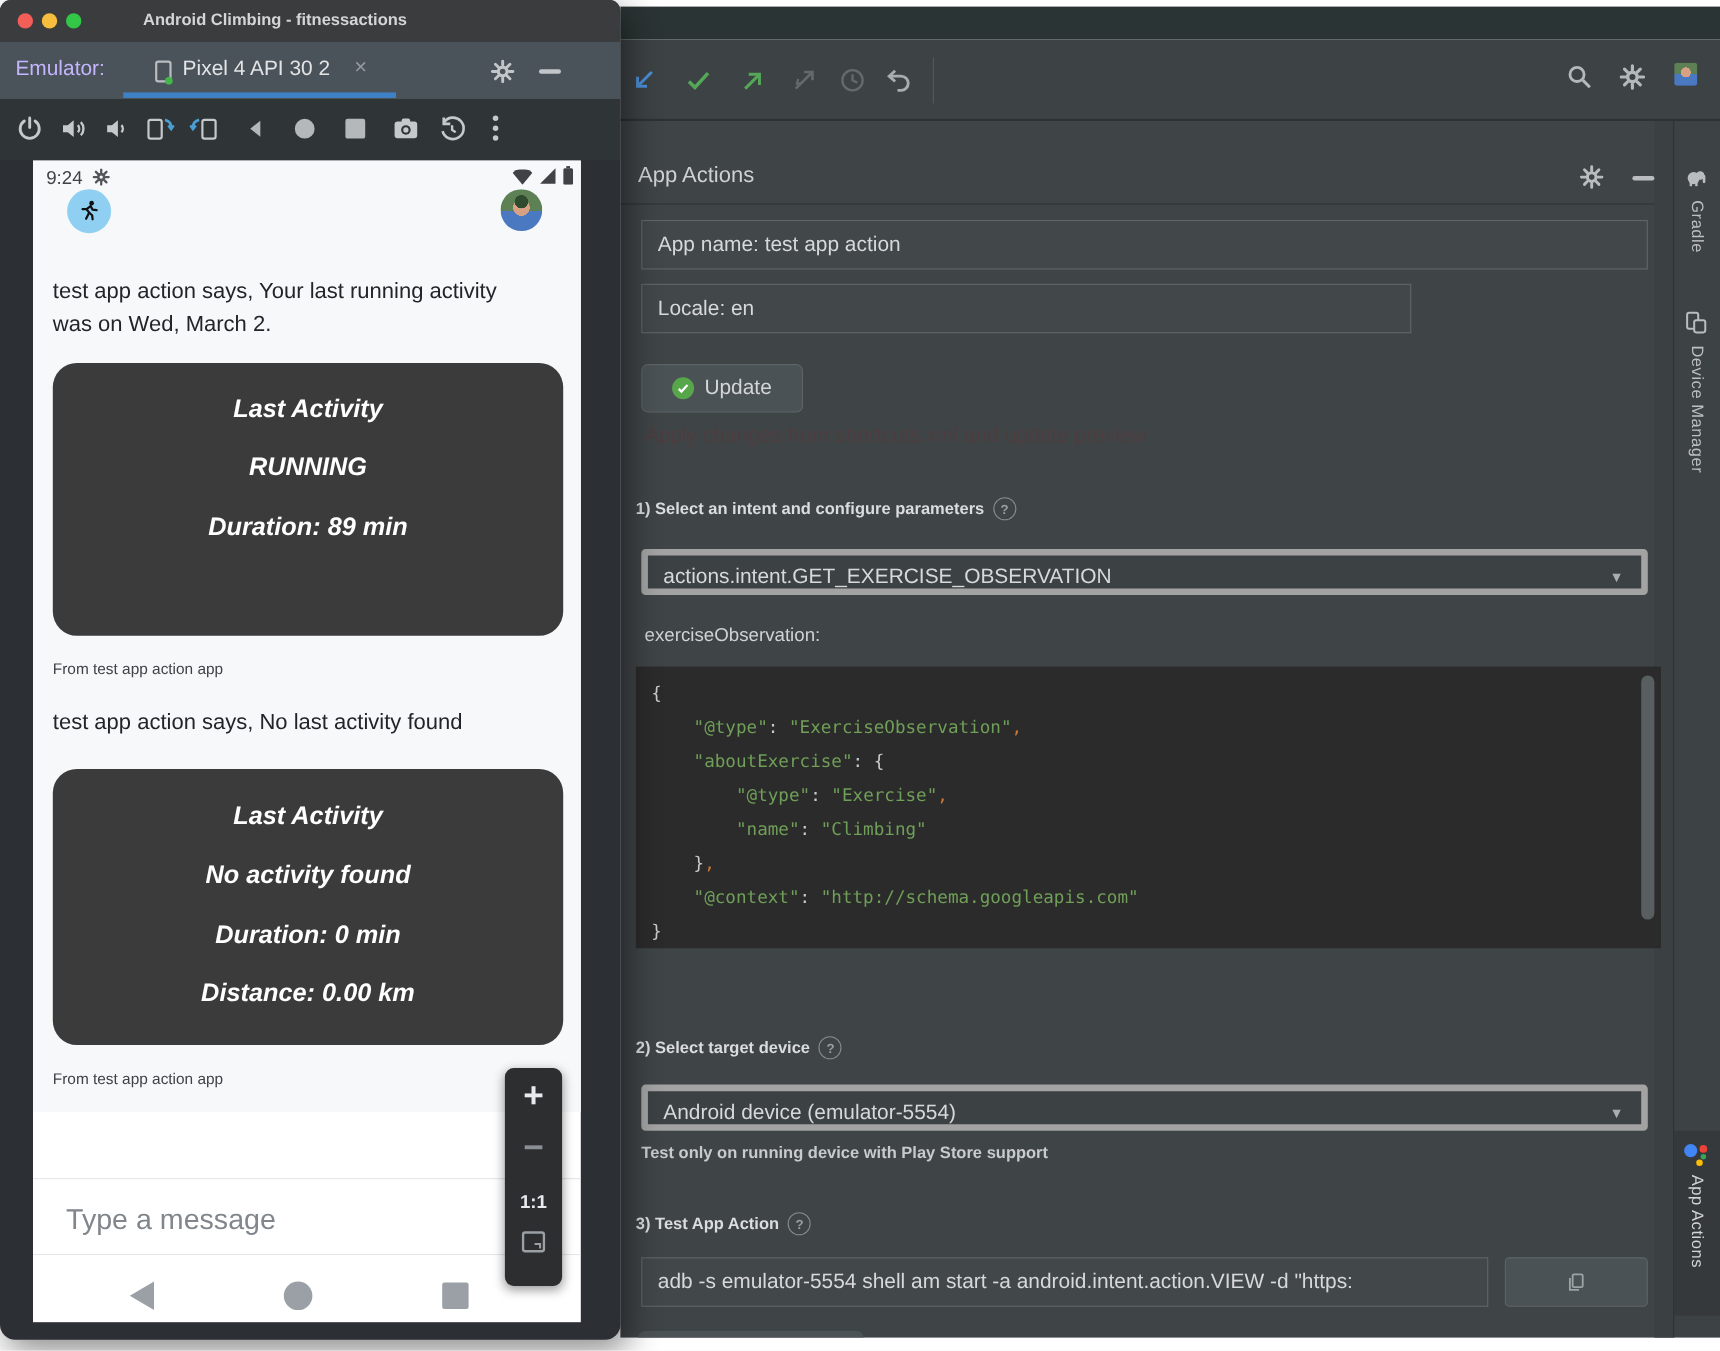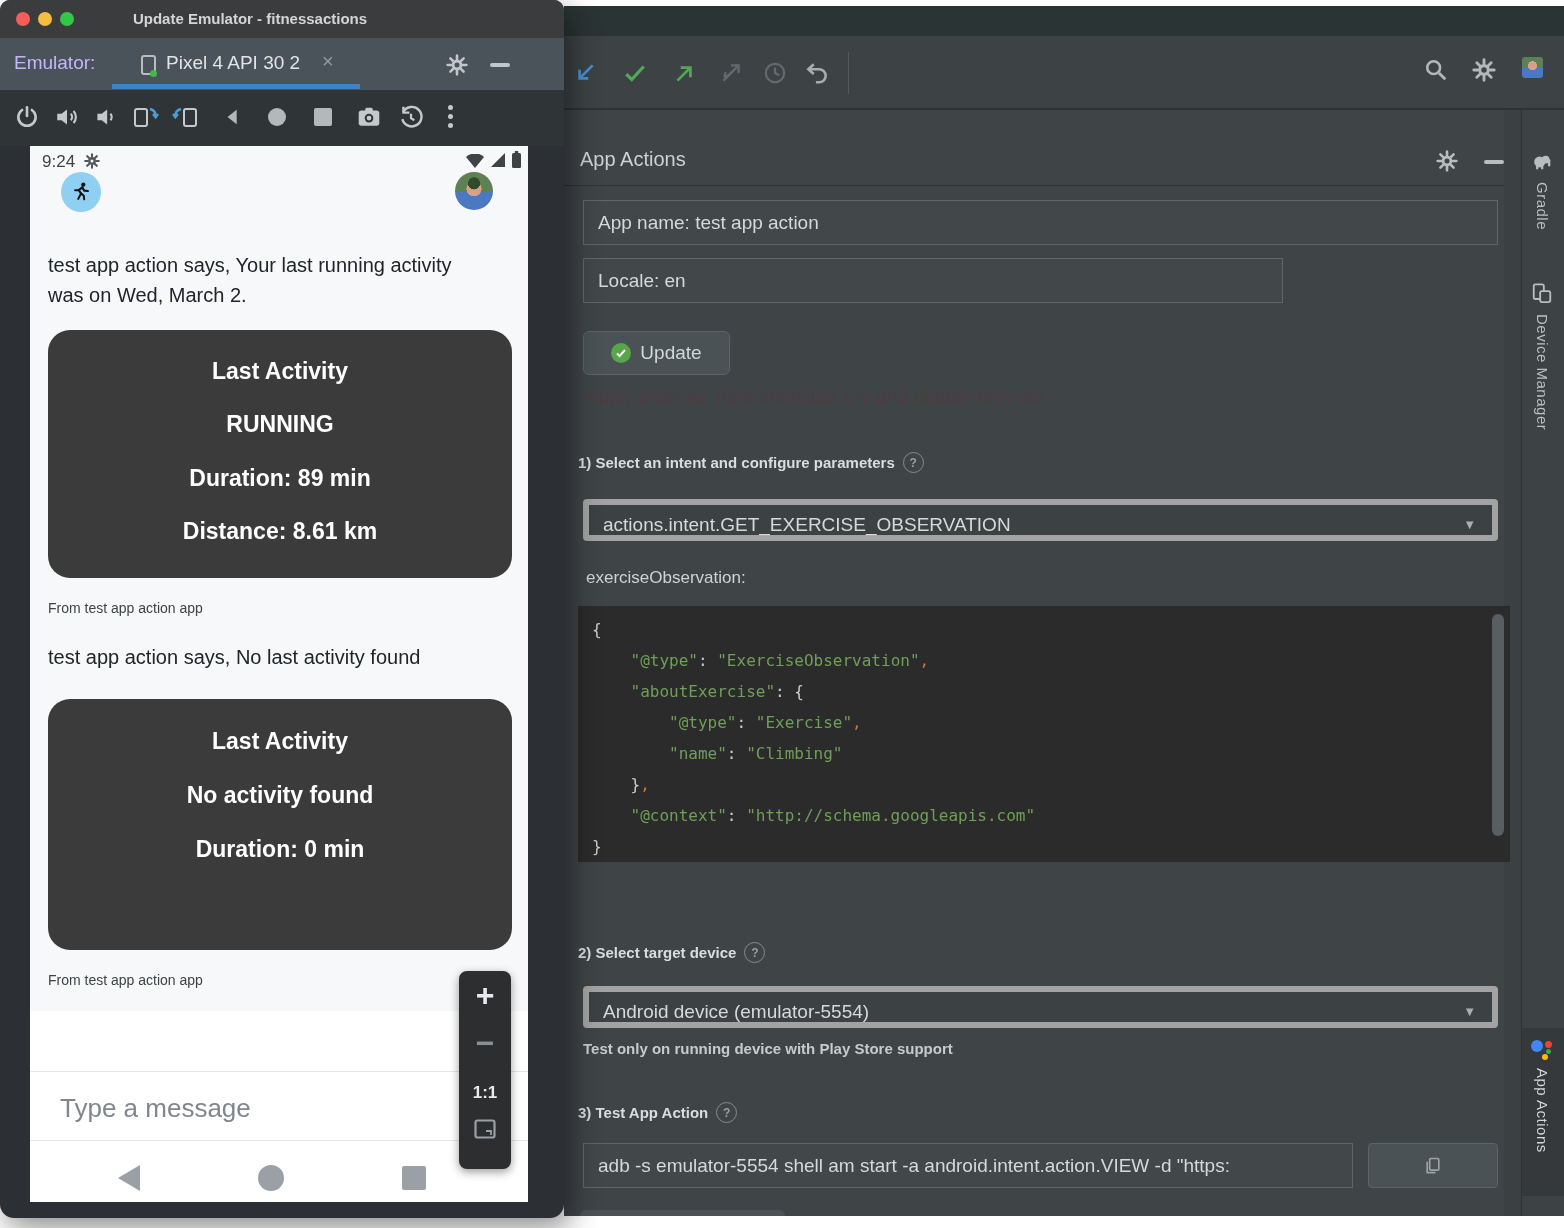--- a/index.html
+++ b/index.html
@@ -42,21 +42,21 @@
   .titlebar{background:#3b3c3e;}
   .light{width:14px;height:14px;border-radius:50%;}
   .wtitle{font-size:15px;font-weight:bold;color:#d4d5d6;text-align:center;}
   .tabrow{background:#4a525a;color:#d8dadc;}
   .ctrlrow{background:#2f3437;}
   .screen{background:#ffffff;}
   .chatband{background:#f7f8f9;}
   .msg{font-size:20px;color:#212428;}
   .card{background:#3b3b3c;border-radius:22px;}
   .cardline{position:absolute;left:0;width:100%;text-align:center;height:30px;line-height:30px;
-            color:#fff;font-size:23px;font-weight:bold;}
+            color:#fff;font-size:23px;font-weight:bold;font-style:italic;}
   .caption{font-size:14px;color:#3f4346;}
   .divline{background:#e4e6e8;}
   .composer{background:transparent;border:none;outline:none;font-family:Liberation Sans, sans-serif;
             font-size:26px;color:#3c4043;}
   .composer::placeholder{color:#80868b;opacity:1;}
   .navcircle{background:#9aa0a6;border-radius:50%;}
   .navsquare{background:#9aa0a6;border-radius:2px;}
   .zoombox{background:#2d2e30;border-radius:8px;box-shadow:0 3px 10px rgba(0,0,0,.4);}
   .zoomtxt{width:100%;text-align:center;}
   .avatar-photo{border-radius:50%;
@@ -219,21 +219,21 @@
     <div style="position:absolute;left:12px;top:16px;width:6px;height:6px;border-radius:50%;background:#fbbc05;"></div>
   </div>
   <div class="abs vtab-label" style="left:1534px;top:1068px;color:#d3d5d6;">App Actions</div>
 
   <div class="abs emu" style="left:0;top:0;width:564px;height:1218px;">
 
     <div class="abs titlebar" style="left:0;top:0;width:564px;height:38px;"></div>
     <div class="abs light" style="left:16px;top:12px;background:#f35f58;"></div>
     <div class="abs light" style="left:38px;top:12px;background:#f6bd3e;"></div>
     <div class="abs light" style="left:60px;top:12px;background:#33c748;"></div>
-    <div class="abs wtitle" style="left:110px;top:10px;width:280px;">Update Emulator - fitnessactions</div>
+    <div class="abs wtitle" style="left:110px;top:10px;width:280px;">Android Climbing - fitnessactions</div>
 
     <div class="abs tabrow" style="left:0;top:38px;width:564px;height:52px;"></div>
     <div class="abs" style="left:14px;top:52px;font-size:19px;color:#c4b5fd;">Emulator:</div>
     <div class="abs" style="left:140px;top:54px;width:18px;height:24px;">
       <svg width="18" height="24" viewBox="0 0 18 24">
           <rect x="2" y="2" width="13" height="18" rx="2" stroke="#b9bdbf" stroke-width="2" fill="none"></rect>
           <circle cx="13.5" cy="19.5" r="3.5" fill="#43b749"></circle>
         </svg>
     </div>
     <div class="abs" style="left:166px;top:52px;font-size:19px;color:#e2e4e5;">Pixel 4 API 30 2</div>
@@ -344,30 +344,30 @@
     </div>
     <div class="abs avatar-photo" style="left:455px;top:172px;width:38px;height:38px;"></div>
 
     <div class="abs msg" style="left:48px;top:254px;">test app action says, Your last running activity</div>
     <div class="abs msg" style="left:48px;top:284px;">was on Wed, March 2.</div>
 
     <div class="abs card" style="left:48px;top:330px;width:464px;height:248px;">
       <div class="cardline" style="top:26px;">Last Activity</div>
       <div class="cardline" style="top:79px;">RUNNING</div>
       <div class="cardline" style="top:133px;">Duration: 89 min</div>
-      <div class="cardline" style="top:186px;">Distance: 8.61 km</div>
     </div>
     <div class="abs caption" style="left:48px;top:600px;">From test app action app</div>
 
     <div class="abs msg" style="left:48px;top:646px;">test app action says, No last activity found</div>
 
     <div class="abs card" style="left:48px;top:699px;width:464px;height:251px;">
       <div class="cardline" style="top:27px;">Last Activity</div>
       <div class="cardline" style="top:81px;">No activity found</div>
       <div class="cardline" style="top:135px;">Duration: 0 min</div>
+      <div class="cardline" style="top:188px;">Distance: 0.00 km</div>
     </div>
     <div class="abs caption" style="left:48px;top:972px;">From test app action app</div>
 
     <div class="abs divline" style="left:30px;top:1071px;width:498px;height:1px;"></div>
     <input class="abs composer" style="left: 58px; top: 1084px; width: 380px; height: 46px;" placeholder="Type a message">
     <div class="abs divline" style="left:30px;top:1140px;width:498px;height:1px;"></div>
     <div class="abs" style="left:118px;top:1165px;width:0;height:0;border-top:13px solid transparent;border-bottom:13px solid transparent;border-right:22px solid #9aa0a6;"></div>
     <div class="abs navcircle" style="left:258px;top:1165px;width:26px;height:26px;"></div>
     <div class="abs navsquare" style="left:402px;top:1166px;width:24px;height:24px;"></div>
 

